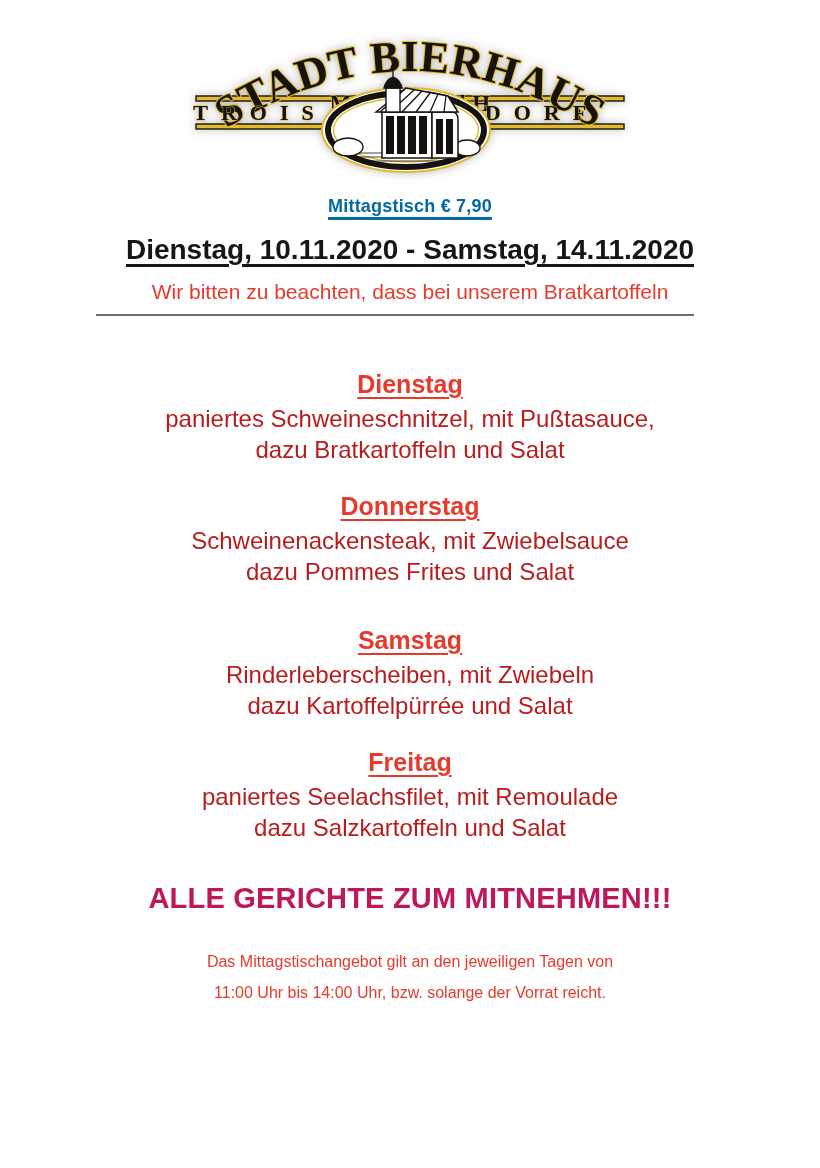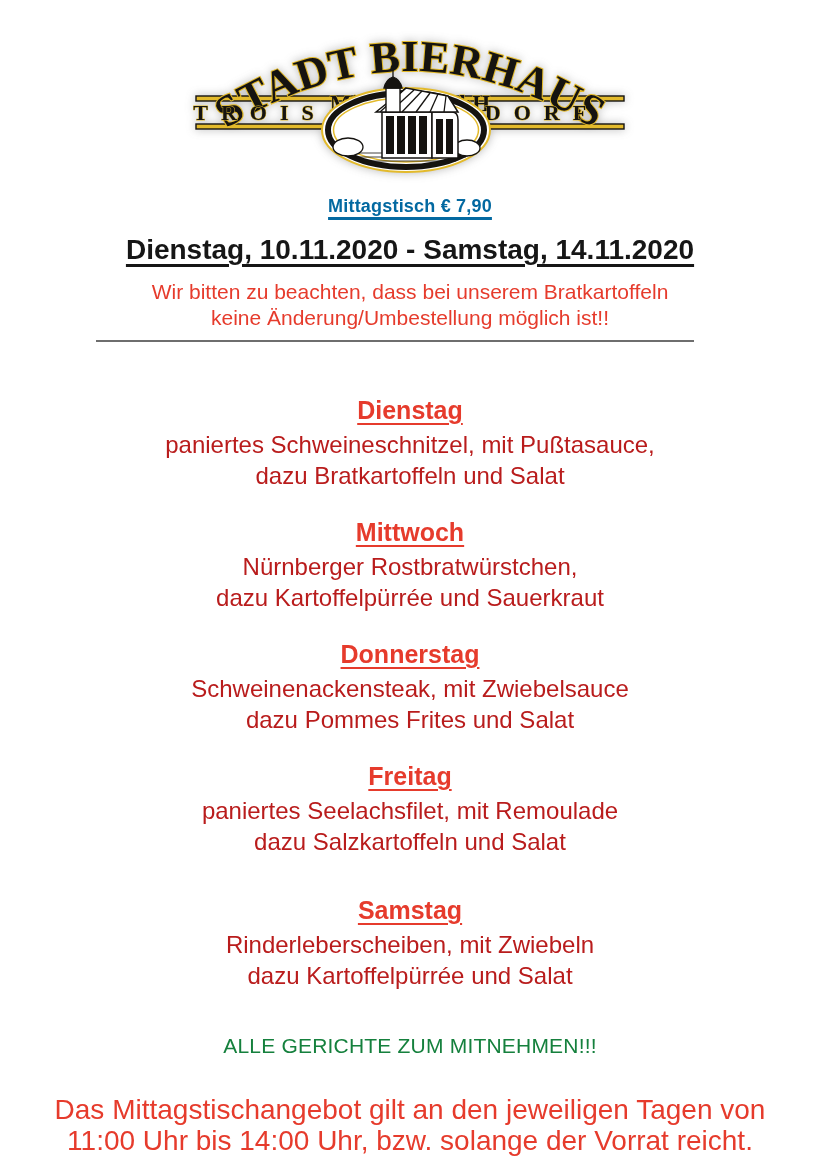--- a/index.html
+++ b/index.html
@@ -31,22 +31,22 @@
   .menu{margin-top:53px;}
   .day{margin:0 0 26px;}
   .day h3{
     margin:0 0 4px;font-size:25px;line-height:30px;font-weight:bold;color:#e63b2c;
     text-decoration:underline;text-decoration-thickness:2px;text-underline-offset:4px;
   }
   .day p{margin:0;font-size:24px;line-height:31px;color:#b91c1c;}
   .day--last{margin-top:38px;}
 
   
-  .takeaway{margin:40px 0 0;font-size:21px;line-height:30px;font-weight:normal;color:#15803d;letter-spacing:.2px;}
-  .info{margin:33px 0 0;font-size:28px;line-height:31px;color:#e63b2c;}
+  .takeaway{margin:40px 0 0;font-size:29px;line-height:30px;font-weight:bold;color:#be185d;letter-spacing:.2px;}
+  .info{margin:33px 0 0;font-size:16px;line-height:31px;color:#e63b2c;}
 </style>
 </head>
 <body>
 
 <div class="page">
 
   <div class="logo-wrap">
     <svg viewBox="0 0 440 160" width="440" height="160">
       <defs>
         <path id="arcPath" d="M 28 112 Q 220 -14 412 112" fill="none"></path>
@@ -104,55 +104,49 @@
         <rect x="256" y="97" width="7" height="35" fill="#151310" stroke="none"></rect>
       </g>
     </svg>
   </div>
 
   <h1 class="title">Mittagstisch € 7,90</h1>
   <h2 class="date-range">Dienstag, 10.11.2020 - Samstag, 14.11.2020</h2>
 
   <div class="notice">
     <div>Wir bitten zu beachten, dass bei unserem Bratkartoffeln</div>
-    <div>keine Änderung/Umbestellung möglich ist!!</div>
   </div>
 
   <hr class="divider">
 
   <div class="menu">
 
     <section class="day">
       <h3>Dienstag</h3>
       <p>paniertes Schweineschnitzel, mit Pußtasauce,</p>
       <p>dazu Bratkartoffeln und Salat</p>
     </section>
 
-    <section class="day">
-      <h3>Mittwoch</h3>
-      <p>Nürnberger Rostbratwürstchen,</p>
-      <p>dazu Kartoffelpürrée und Sauerkraut</p>
-    </section>
 
     <section class="day">
       <h3>Donnerstag</h3>
       <p>Schweinenackensteak, mit Zwiebelsauce</p>
       <p>dazu Pommes Frites und Salat</p>
     </section>
 
+    <section class="day day--last">
+      <h3>Samstag</h3>
+      <p>Rinderleberscheiben, mit Zwiebeln</p>
+      <p>dazu Kartoffelpürrée und Salat</p>
+    </section>
+
     <section class="day">
       <h3>Freitag</h3>
       <p>paniertes Seelachsfilet, mit Remoulade</p>
       <p>dazu Salzkartoffeln und Salat</p>
-    </section>
-
-    <section class="day day--last">
-      <h3>Samstag</h3>
-      <p>Rinderleberscheiben, mit Zwiebeln</p>
-      <p>dazu Kartoffelpürrée und Salat</p>
     </section>
 
   </div>
 
   <div class="takeaway">ALLE GERICHTE ZUM MITNEHMEN!!!</div>
 
   <div class="info">
     <div>Das Mittagstischangebot gilt an den jeweiligen Tagen von</div>
     <div>11:00 Uhr bis 14:00 Uhr, bzw. solange der Vorrat reicht.</div>
   </div>

